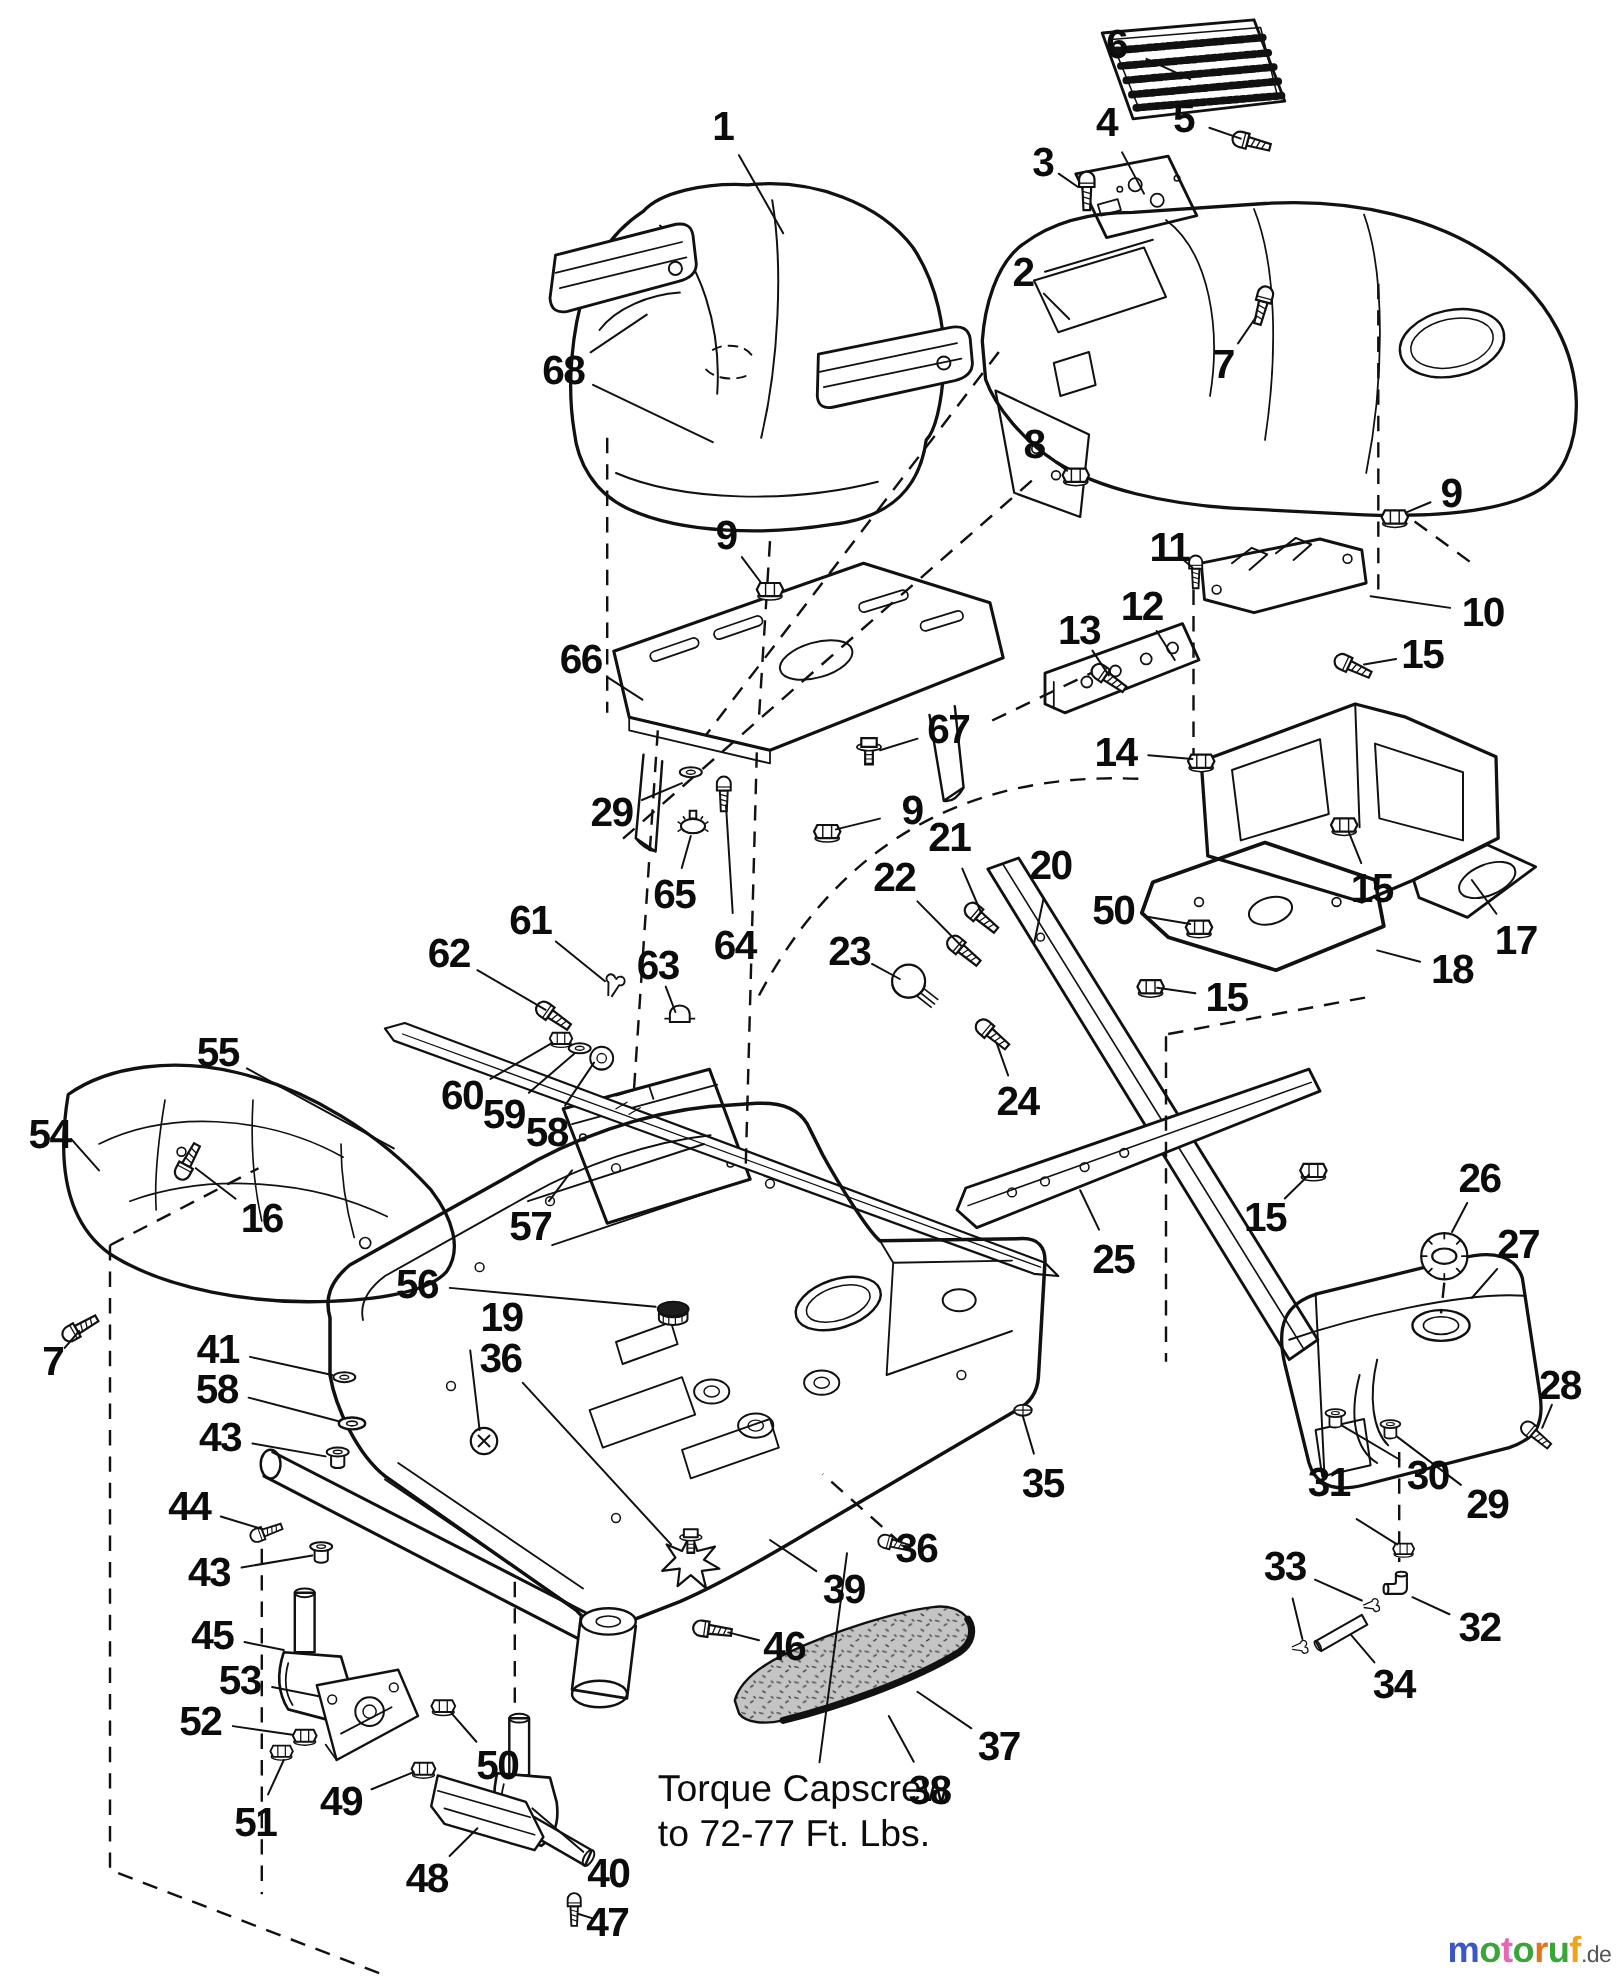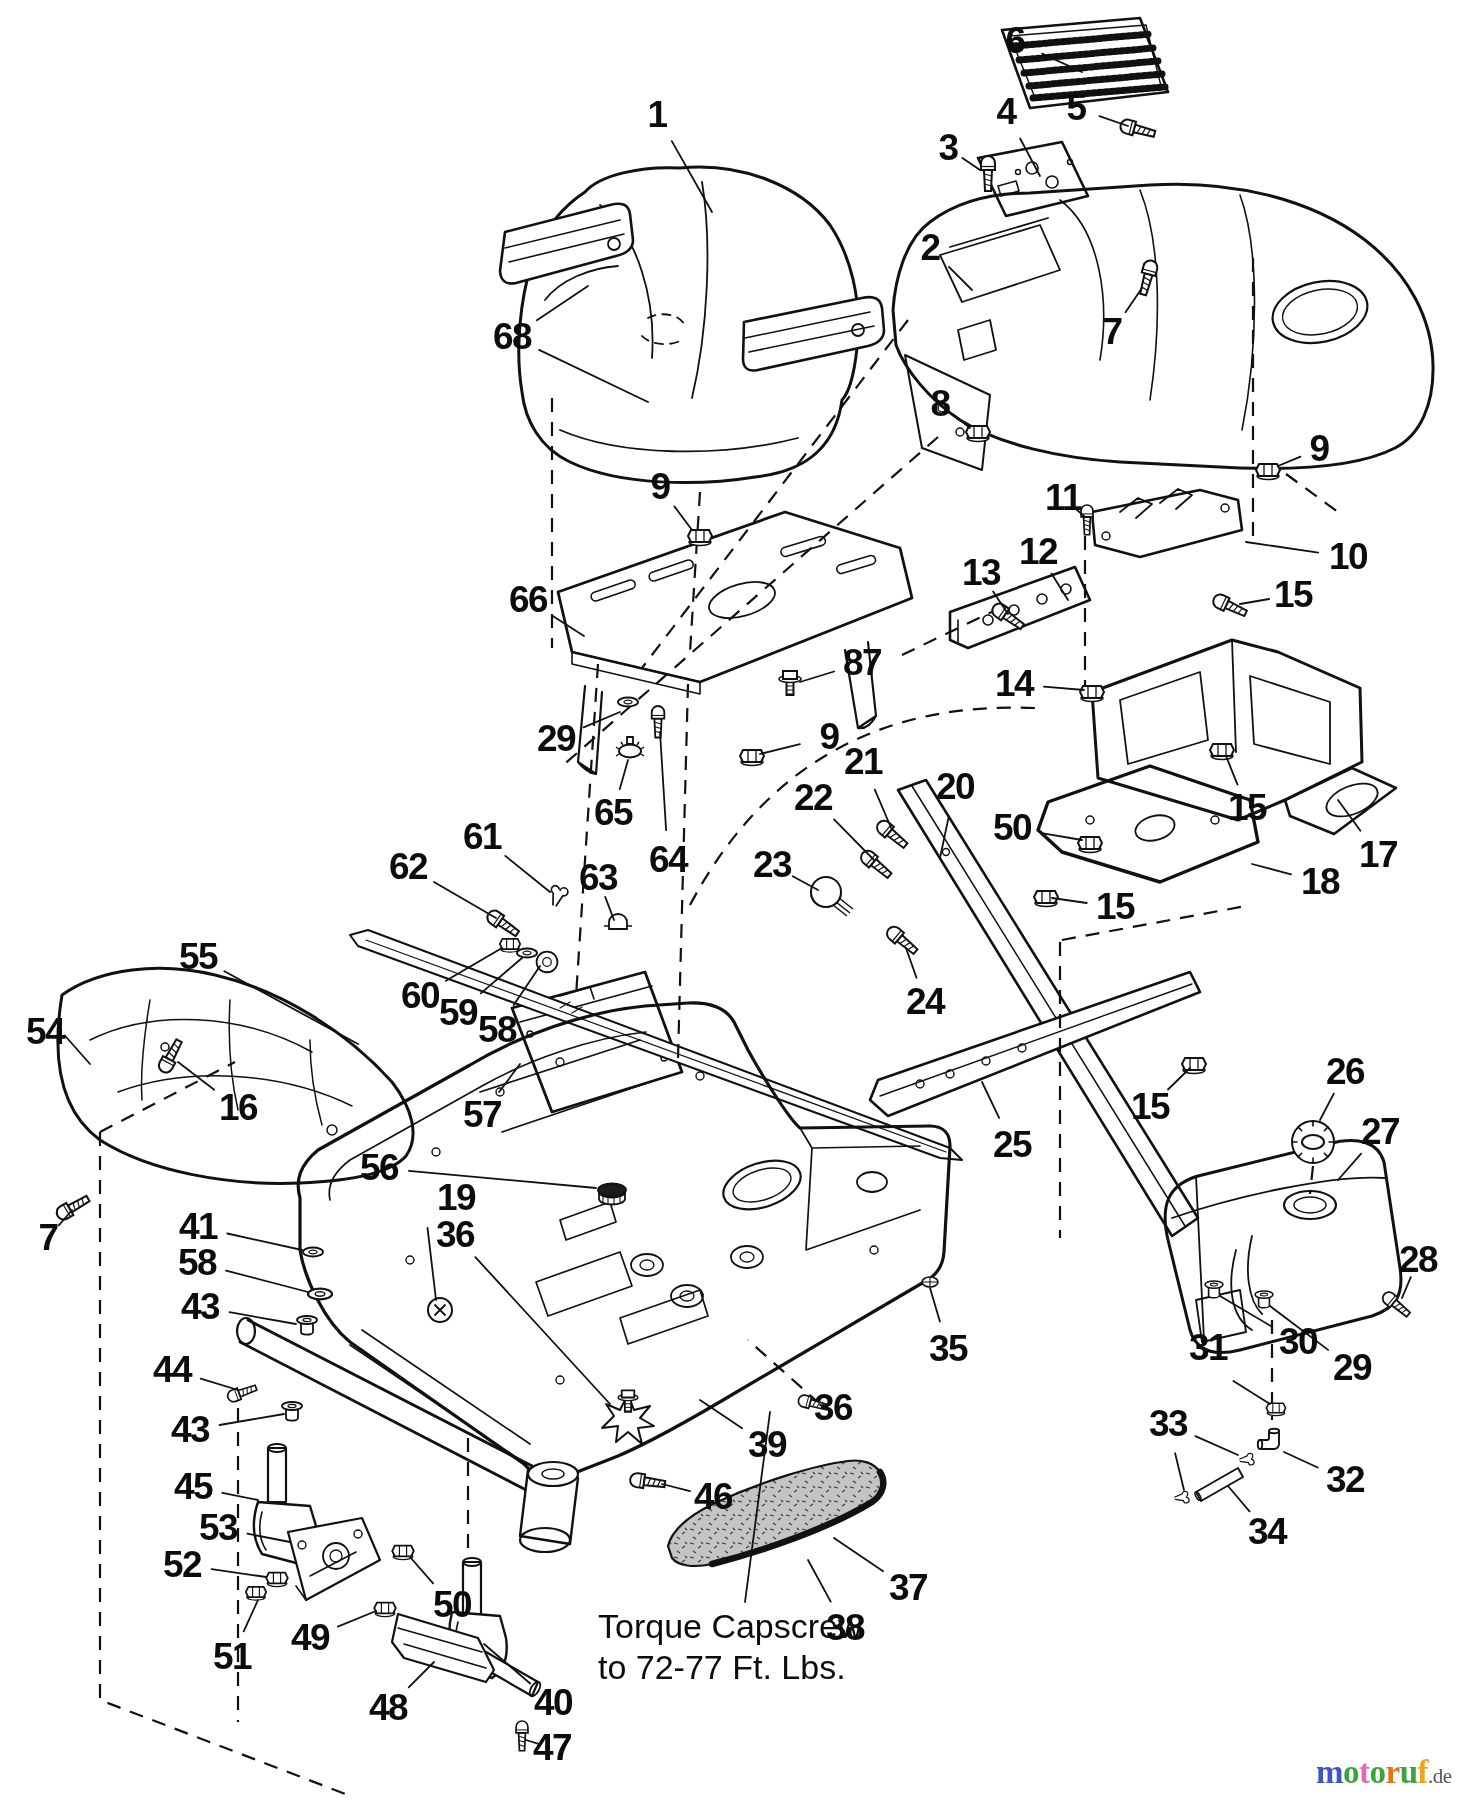--- a/index.html
+++ b/index.html
@@ -5,21 +5,21 @@
   html,body{margin:0;padding:0;background:#fff;}
   .stage{position:relative;width:1469px;height:1800px;background:#fff;overflow:hidden;
          font-family:"Liberation Sans",sans-serif;}
   .stage svg{position:absolute;left:0;top:0;}
   #callout-layer{position:absolute;left:0;top:0;width:100%;height:100%;pointer-events:none;}
   .callout{position:absolute;transform:translate(-50%,-50%);
            font:bold 37px "Liberation Sans",sans-serif;letter-spacing:-1.5px;color:#0c0c0c;
            white-space:nowrap;}
   .note{position:absolute;left:598px;top:1606px;font:34px "Liberation Sans",sans-serif;
         line-height:41px;color:#0c0c0c;}
-  .logo{position:absolute;left:1316px;top:1754px;font-family:Liberation Serif, serif;
+  .logo{position:absolute;left:1316px;top:1754px;font-family:Liberation Sans, sans-serif;
         font-weight:bold;font-size:33px;letter-spacing:-0.5px;white-space:nowrap;}
   .logo .suffix{font-size:21px;font-weight:normal;}
 </style>
 </head>
 <body>
 
 <div class="stage">
 
 <svg width="1469" height="1800" viewBox="0 0 1469 1800">
   <defs>
@@ -486,21 +486,21 @@
       <span class="callout" style="left: 1112px; top: 332px;">7</span>
       <span class="callout" style="left: 940px; top: 404px;">8</span>
       <span class="callout" style="left: 1319px; top: 449px;">9</span>
       <span class="callout" style="left: 660px; top: 487px;">9</span>
       <span class="callout" style="left: 1063px; top: 498px;">11</span>
       <span class="callout" style="left: 1038px; top: 552px;">12</span>
       <span class="callout" style="left: 981px; top: 573px;">13</span>
       <span class="callout" style="left: 1348px; top: 557px;">10</span>
       <span class="callout" style="left: 1293px; top: 595px;">15</span>
       <span class="callout" style="left: 528px; top: 600px;">66</span>
-      <span class="callout" style="left: 862px; top: 663px;">87</span>
+      <span class="callout" style="left: 862px; top: 663px;">67</span>
       <span class="callout" style="left: 1014px; top: 684px;">14</span>
       <span class="callout" style="left: 556px; top: 739px;">29</span>
       <span class="callout" style="left: 829px; top: 737px;">9</span>
       <span class="callout" style="left: 613px; top: 813px;">65</span>
       <span class="callout" style="left: 668px; top: 860px;">64</span>
       <span class="callout" style="left: 863px; top: 762px;">21</span>
       <span class="callout" style="left: 813px; top: 798px;">22</span>
       <span class="callout" style="left: 955px; top: 787px;">20</span>
       <span class="callout" style="left: 1012px; top: 828px;">50</span>
       <span class="callout" style="left: 772px; top: 865px;">23</span>

